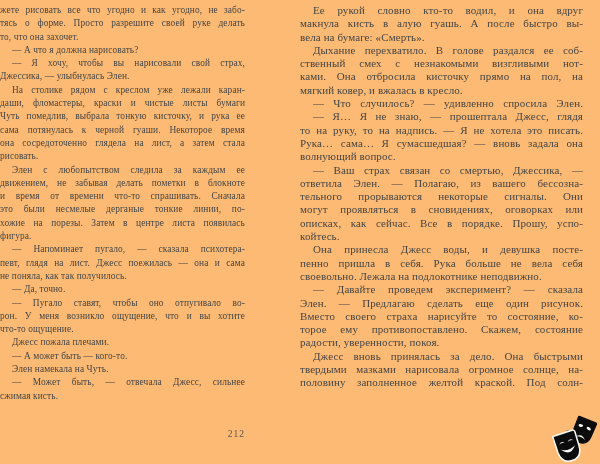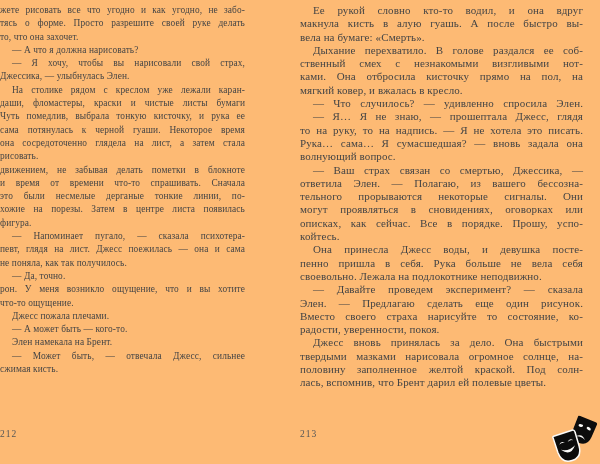--- a/index.html
+++ b/index.html
@@ -42,21 +42,21 @@
     letter-spacing: 0.1px;
   }
   .line.j { text-align-last: justify; }
   .page-left  .line.i { text-indent: 12px; }
   .page-right .line.i { text-indent: 13px; }
   .page-number {
     position: absolute;
     top: 429px;
     left: 0;
     width: 100%;
-    text-align: left;
+    text-align: right;
     font-size: 9.5px;
     letter-spacing: 1px;
     color: #565656;
   }
   .corner-logo {
     position: absolute;
     right: 0;
     bottom: -1px;
     width: 50px;
     height: 50px;
@@ -75,34 +75,36 @@
         <div class="line">то, что она захочет.</div>
         <div class="line i">— А что я должна нарисовать?</div>
         <div class="line i j">— Я хочу, чтобы вы нарисовали свой страх,</div>
         <div class="line">Джессика, — улыбнулась Элен.</div>
         <div class="line i j">На столике рядом с креслом уже лежали каран-</div>
         <div class="line j">даши, фломастеры, краски и чистые листы бумаги</div>
         <div class="line j">Чуть помедлив, выбрала тонкую кисточку, и рука ее</div>
         <div class="line j">сама потянулась к черной гуаши. Некоторое время</div>
         <div class="line j">она сосредоточенно глядела на лист, а затем стала</div>
         <div class="line">рисовать.</div>
+        <div class="line i j">Элен с любопытством следила за каждым ее</div>
         <div class="line j">движением, не забывая делать пометки в блокноте</div>
         <div class="line j">и время от времени что-то спрашивать. Сначала</div>
         <div class="line j">это были несмелые дерганые тонкие линии, по-</div>
         <div class="line j">хожие на порезы. Затем в центре листа появилась</div>
         <div class="line">фигура.</div>
         <div class="line i j">— Напоминает пугало, — сказала психотера-</div>
         <div class="line j">певт, глядя на лист. Джесс поежилась — она и сама</div>
         <div class="line">не поняла, как так получилось.</div>
         <div class="line i">— Да, точно.</div>
+        <div class="line i j">— Пугало ставят, чтобы оно отпугивало во-</div>
         <div class="line j">рон. У меня возникло ощущение, что и вы хотите</div>
         <div class="line">что-то ощущение.</div>
         <div class="line i">Джесс пожала плечами.</div>
         <div class="line i">— А может быть — кого-то.</div>
-        <div class="line i">Элен намекала на Брент.</div>
+        <div class="line i">Элен намекала на Чуть.</div>
         <div class="line i j">— Может быть, — отвечала Джесс, сильнее</div>
         <div class="line">сжимая кисть.</div>
       </div>
     <div class="page-number">212</div>
   </div>
 
   <div class="page page-right">
     <div class="page-text">
         <div class="line i j">Ее рукой словно кто-то водил, и она вдруг</div>
         <div class="line j">макнула кисть в алую гуашь. А после быстро вы-</div>
@@ -121,25 +123,25 @@
         <div class="line j">тельного прорываются некоторые сигналы. Они</div>
         <div class="line j">могут проявляться в сновидениях, оговорках или</div>
         <div class="line j">описках, как сейчас. Все в порядке. Прошу, успо-</div>
         <div class="line">койтесь.</div>
         <div class="line i j">Она принесла Джесс воды, и девушка посте-</div>
         <div class="line j">пенно пришла в себя. Рука больше не вела себя</div>
         <div class="line">своевольно. Лежала на подлокотнике неподвижно.</div>
         <div class="line i j">— Давайте проведем эксперимент? — сказала</div>
         <div class="line j">Элен. — Предлагаю сделать еще один рисунок.</div>
         <div class="line j">Вместо своего страха нарисуйте то состояние, ко-</div>
+        <div class="line j">торое ему противопоставлено. Скажем, состояние</div>
         <div class="line">радости, уверенности, покоя.</div>
         <div class="line i j">Джесс вновь принялась за дело. Она быстрыми</div>
         <div class="line j">твердыми мазками нарисовала огромное солнце, на-</div>
         <div class="line j">половину заполненное желтой краской. Под солн-</div>
-        <div class="line">лась, вспомнив, что Брент дарил ей полевые цветы.</div>
       </div>
     <div class="page-number">213</div>
   </div>
 
   <div class="corner-logo">
     <svg viewBox="0 0 52 54" width="50" height="50" xmlns="http://www.w3.org/2000/svg" aria-hidden="true">
 
       <g transform="translate(35,17) rotate(22)">
         <path d="M -11,-12 Q -11.6,-13.4 -9,-13.4 L 9,-13.4 Q 11.6,-13.4 11.2,-10.5 L 10.8,3 Q 10.4,14 0,14 Q -10.4,14 -10.8,3 Z" fill="#0c0c0c"></path>
         <ellipse cx="-4.6" cy="-4.2" rx="2.5" ry="1.5" fill="#fbfbf9" transform="rotate(-14 -4.6 -4.2)"></ellipse>

